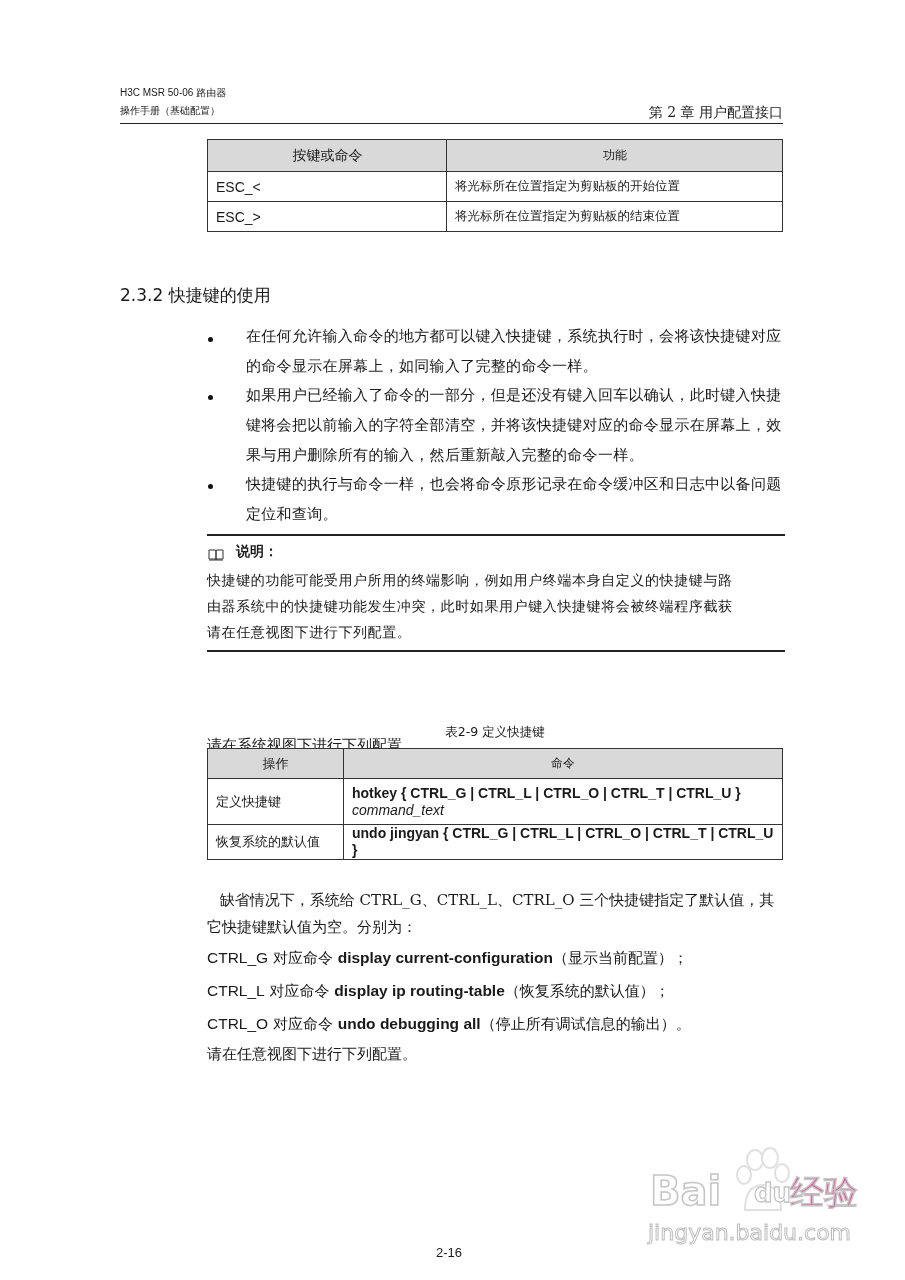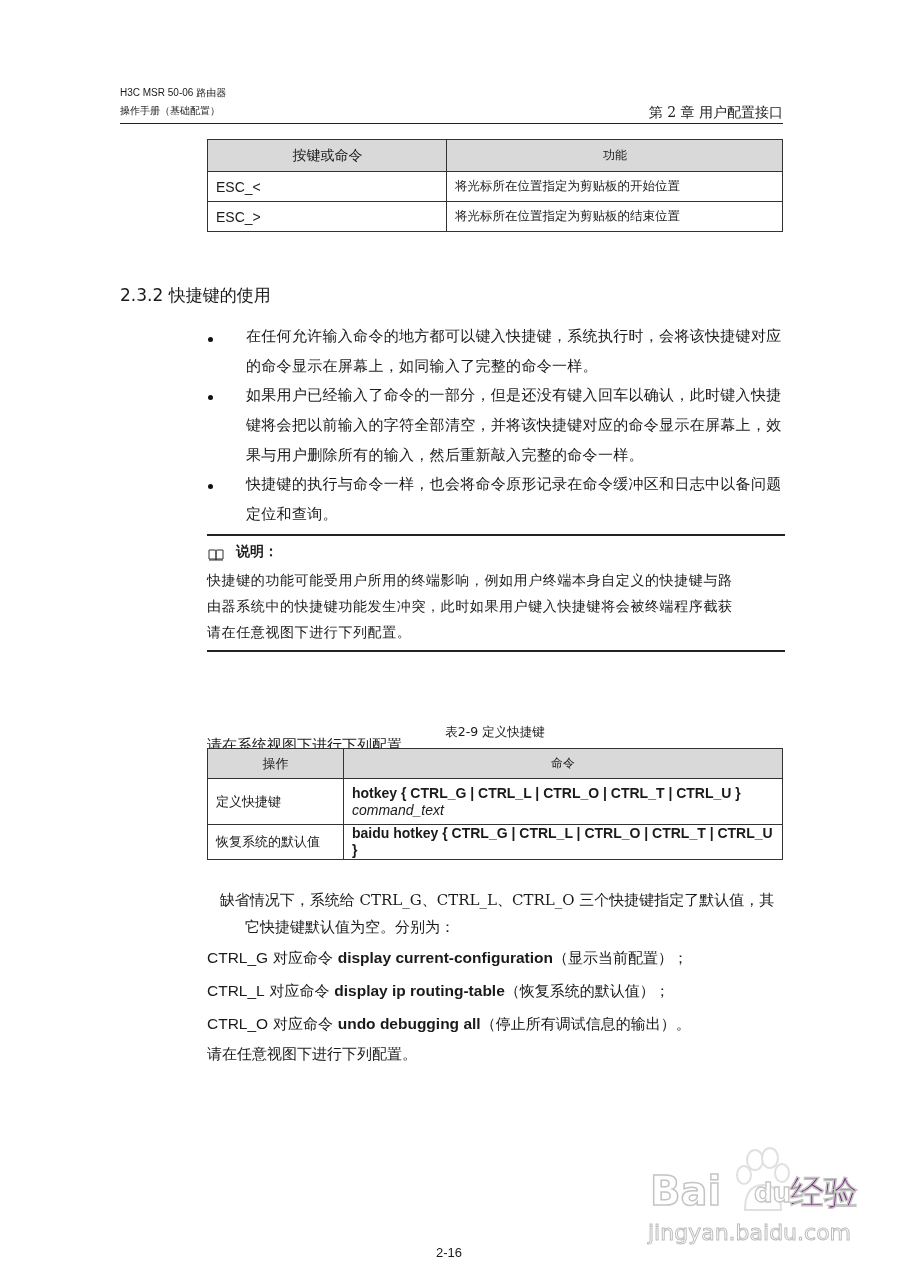--- a/index.html
+++ b/index.html
@@ -50,21 +50,21 @@
   #t2 .cmd b { font-weight:bold; }
   #t2 .cmd i { font-style:italic; }
 
   #page-num { left:436px; top:1245px; font-size:13px; font-family:"Liberation Sans", sans-serif; }
 
   #wm { left:645px; top:1140px; width:210px; height:120px; opacity:0.55; }
   #wm-text { left:648px; top:1220px; font-size:22px; color:#d8d8d8; font-family:"DejaVu Sans", sans-serif;
              -webkit-text-stroke:1px #bdbdbd; color:#fff; letter-spacing:0px; }
   #wm-bai { left:650px; top:1168px; font-size:40px; font-weight:bold; color:#fff;
             -webkit-text-stroke:1.5px #c4c4c4; font-family:"DejaVu Sans", sans-serif; }
-  #wm-jy { left:790px; top:1170px; font-size:34px; color:#701a75; -webkit-text-stroke:1.5px #c4c4c4;
+  #wm-jy { left:790px; top:1170px; font-size:34px; color:#ec4899; -webkit-text-stroke:1.5px #c4c4c4;
            font-family:"DejaVu Sans", sans-serif; }
 </style>
 </head>
 <body>
 
 <div class="abs sans" id="hdr-line1">H3C MSR 50-06 路由器</div>
 <div class="abs serif" id="hdr-line2">操作手册（基础配置）</div>
 <div class="abs serif" id="hdr-right">第 2 章  用户配置接口</div>
 <div class="abs" id="hdr-rule"></div>
 
@@ -122,28 +122,28 @@
   <tr class="r1">
     <td class="c1">定义快捷键</td>
     <td class="cmd">
       <b>hotkey</b><b> { CTRL_G | CTRL_L | CTRL_O | CTRL_T | CTRL_U }</b><br>
       <i>command_text</i>
     </td>
   </tr>
   <tr class="r2">
     <td class="c1">恢复系统的默认值</td>
     <td class="cmd">
-      <b>baidu hotkey</b><b> { CTRL_G | CTRL_L | CTRL_O | CTRL_T | CTRL_U }</b>
+      <b>undo jingyan</b><b> { CTRL_G | CTRL_L | CTRL_O | CTRL_T | CTRL_U }</b>
     </td>
   </tr>
 </tbody>
   </table>
 
 <div class="para" style="top:891px;text-align:center;">缺省情况下，系统给 CTRL_G、CTRL_L、CTRL_O 三个快捷键指定了默认值，其</div>
-<div class="para" style="top:918px;margin-left:38px;">它快捷键默认值为空。分别为：</div>
+<div class="para" style="top:918px;">它快捷键默认值为空。分别为：</div>
 
 <div class="para" style="top:949px;">
   <span class="lat">CTRL_G</span><span> 对应命令 </span><b>display current-configuration</b><span>（显示当前配置）；</span>
 </div>
 <div class="para" style="top:982px;">
   <span class="lat">CTRL_L</span><span> 对应命令 </span><b>display ip routing-table</b><span>（恢复系统的默认值）；</span>
 </div>
 <div class="para" style="top:1015px;">
   <span class="lat">CTRL_O</span><span> 对应命令 </span><b>undo debugging all</b><span>（停止所有调试信息的输出）。</span>
 </div>

